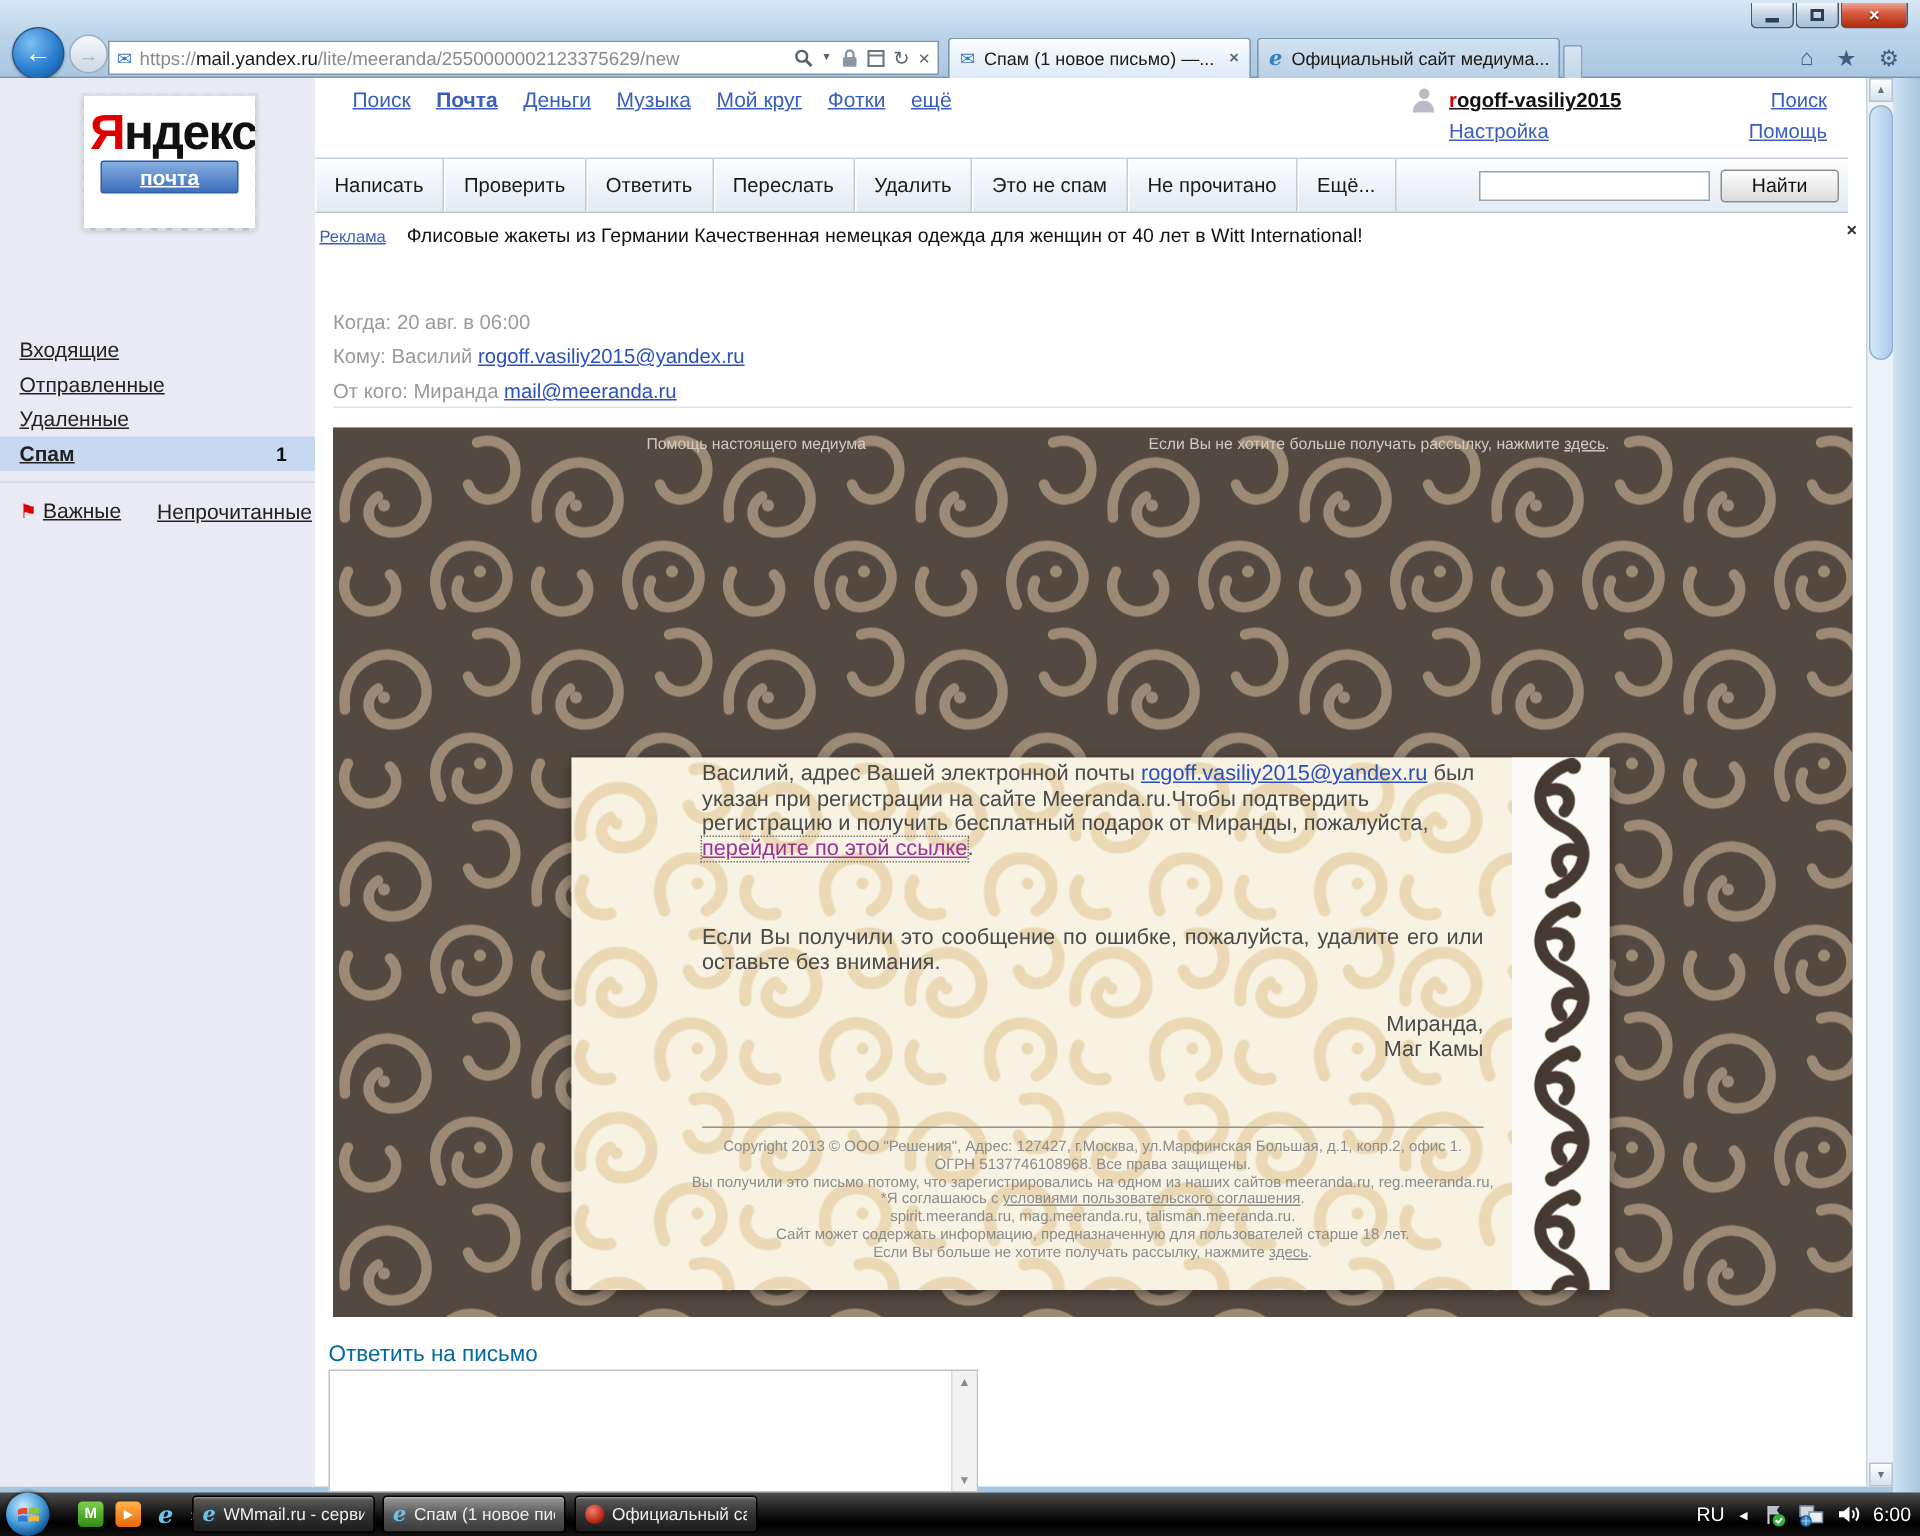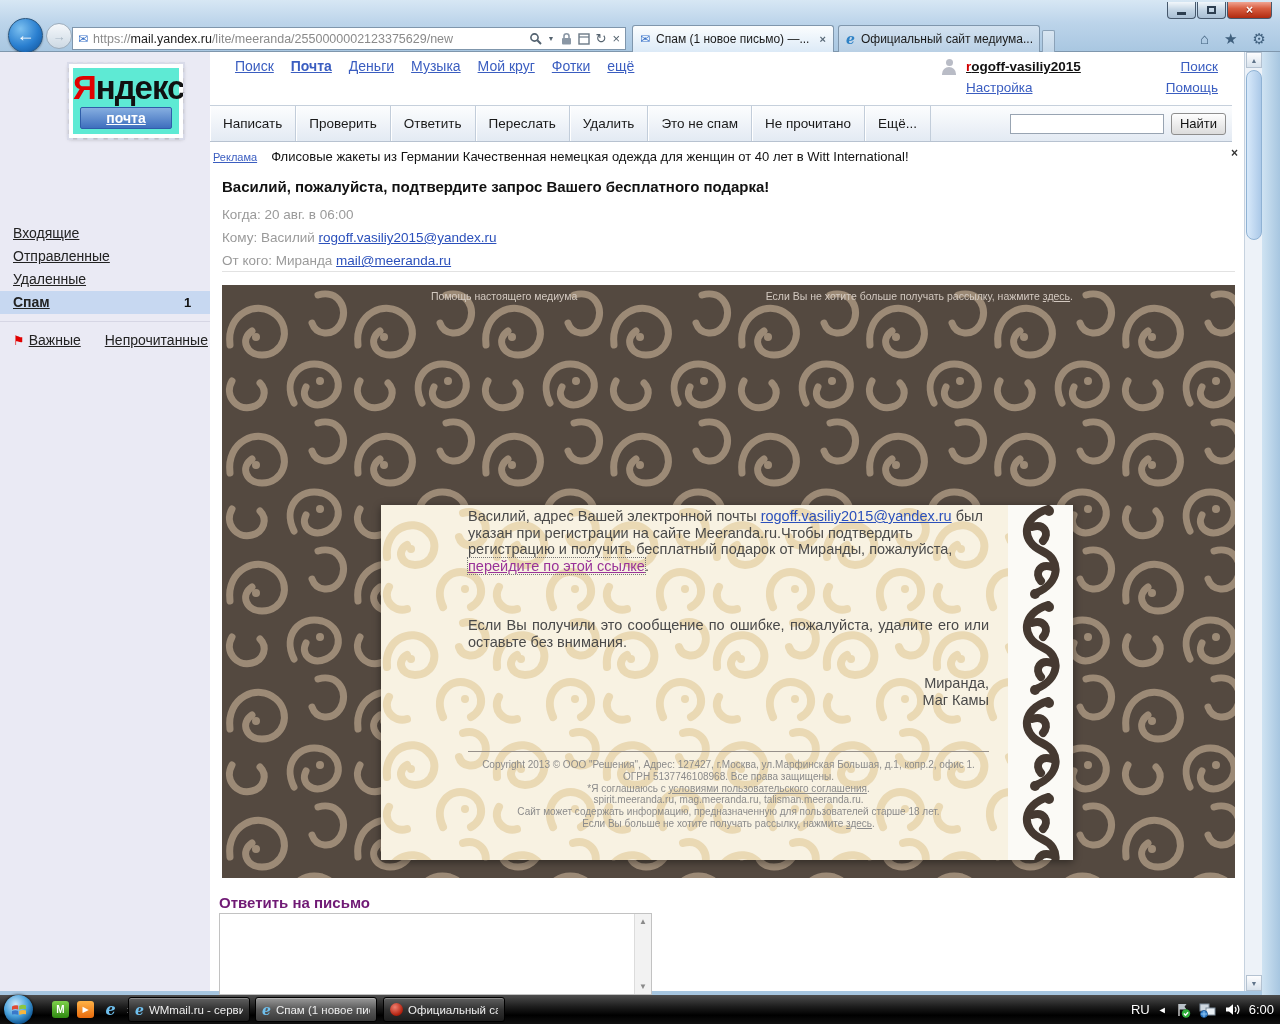--- a/index.html
+++ b/index.html
@@ -61,23 +61,23 @@
     background:#edf2f8; border-left:1px solid #c6d2df; }
   .sb-btn { position:absolute; left:1px; width:16px; height:16px;
     background:linear-gradient(#fdfdfe,#d8e2ec); border:1px solid #b4c2d1; color:#5f7389;
     font-size:7px; display:flex; align-items:center; justify-content:center; cursor:pointer; }
   .sb-up { top:0; } .sb-down { bottom:0; }
   .sb-thumb { position:absolute; left:1px; top:18px; width:16px; height:170px; border-radius:8px;
     background:linear-gradient(90deg,#d8e9fa,#abc9e8); border:1px solid #8fb2d4; cursor:pointer; }
 
   
   .sidebar { position:absolute; left:0; top:0; width:210px; height:939px; background:#eaeaf4; }
-  .stamp { position:absolute; left:56px; top:12px; width:114px; height:74px; background:#5eead4;
+  .stamp { position:absolute; left:56px; top:12px; width:114px; height:88px; background:#ffffff;
     border:4px solid #fff; outline:2px dashed #d9dbe9; box-shadow:0 1px 4px rgba(0,0,0,.3);
-    text-align:center; cursor:pointer;margin-left:13px; }
+    text-align:center; cursor:pointer; }
   .brand { font-size:33px; font-weight:bold; letter-spacing:-1px; color:#111; line-height:1.1; margin-top:2px; }
   .brand .ya { color:#e00000; }
   .product { margin:1px auto 0; width:92px; height:22px; line-height:21px;
     background:linear-gradient(#86aee0,#3e6fbe); border:1px solid #2f5da9; border-radius:2px;
     color:#fff; font-weight:bold; font-size:14px; text-decoration:underline; }
   .folder { position:absolute; left:13px; font-size:14px; color:#222; }
   .folder a, .flink { color:#222; text-decoration:underline; cursor:pointer; }
   .folder-sel-bg { position:absolute; left:0; top:239px; width:210px; height:23px; background:#c7d8f1; }
   .folder.sel { font-weight:bold; }
   .folder-count { position:absolute; left:184px; top:243px; font-size:13px; font-weight:bold; color:#111; }
@@ -101,21 +101,21 @@
   .acct-ind { width:26px; }
 
   
   .toolbar { position:absolute; left:210px; top:53px; width:1022px; height:37px;
     background:linear-gradient(#fcfdfe,#e3eaf3); border-top:1px solid #c6d0dc; border-bottom:1px solid #b7c2d0;
     display:flex; align-items:stretch; }
   .tb-btn { padding:0 13px; display:flex; align-items:center; font-size:13.5px; color:#1a1a1a;
     border-right:1px solid #c2cdda; box-shadow:inset 1px 0 0 #fff; cursor:pointer; }
   .tb-search { margin-left:auto; display:flex; align-items:center; gap:7px; padding-right:6px; }
   .search-in { width:154px; height:20px; border:1px solid #98a4b2; font-size:13px; padding:0 4px; }
-  .find-btn { height:22px; padding:0 8px; font-size:13px; color:#111;
+  .find-btn { height:22px; padding:0 20px; font-size:13px; color:#111;
     background:linear-gradient(#fefefe,#dcdcdc); border:1px solid #8e8e8e; border-radius:3px; cursor:pointer; }
 
   
   .ad { position:absolute; left:213px; top:97px; font-size:13px; color:#111; white-space:nowrap; }
   .ad .lbl { font-size:11px; color:#3a5dc0; text-decoration:underline; margin-right:14px; cursor:pointer; }
   .ad-close { position:absolute; left:1231px; top:94px; font-size:12px; font-weight:bold; color:#333; cursor:pointer; }
   .subject { position:absolute; left:222px; top:126px; font-size:15px; font-weight:bold; color:#111; }
   .meta { position:absolute; left:222px; top:151px; font-size:13.5px; color:#9a9a9a; line-height:23px; }
   .meta a { color:#2b50bb; text-decoration:underline; cursor:pointer; }
   .meta-div { position:absolute; left:222px; top:219px; width:1013px; border-top:1px solid #e2e2e2; }
@@ -135,21 +135,21 @@
   .p1 .maillink { color:#2b50bb; text-decoration:underline; cursor:pointer; }
   .p1 .vlink { color:#993399; text-decoration:underline; outline:1px dotted #777; cursor:pointer; }
   .p2 { position:absolute; top:112px; left:0; width:521px; line-height:17px; text-align:justify; }
   .sign { position:absolute; top:170px; right:0; text-align:right; line-height:17px; }
   .ehr { position:absolute; top:246px; left:0; width:521px; border-top:1px solid #96908a; }
   .efooter { position:absolute; top:254px; left:-25px; width:571px; text-align:center;
     font-size:10px; line-height:11.8px; color:#8b8b8b; white-space:nowrap; }
   .efooter .fl { text-decoration:underline; cursor:pointer; color:#8b8b8b; }
 
   
-  .reply-title { position:absolute; left:219px; top:842px; font-size:15px; font-weight:bold; color:#701a75; }
+  .reply-title { position:absolute; left:219px; top:842px; font-size:15px; font-weight:normal; color:#0369a1; }
   .ta { position:absolute; left:219px; top:861px; width:433px; height:82px; background:#fff;
     border:1px solid #c2c2c2; cursor:text; }
   .ta-sb { position:absolute; right:0; top:0; width:17px; height:80px; background:#f2f2f2;
     border-left:1px solid #dcdcdc; display:flex; flex-direction:column; justify-content:space-between;
     align-items:center; font-size:8px; color:#8a8a8a; padding:3px 0; }
 
   
   .taskbar { position:absolute; left:0; top:995px; width:1280px; height:29px;
     background:linear-gradient(#4e4e4e,#1d1d1d 40%,#000 70%,#111); }
   .orb { position:absolute; left:4px; top:0px; width:29px; height:29px; border-radius:50%;
@@ -341,21 +341,20 @@
         <input class="search-in" value="" style="">
         <button class="find-btn">Найти</button>
       </div>
     </div>
 
     <div class="ad">
       <span class="lbl">Реклама</span><span>Флисовые жакеты из Германии Качественная немецкая одежда для женщин от 40 лет в Witt International!</span>
     </div>
     <div class="ad-close">×</div>
 
-    <div class="subject">Василий, пожалуйста, подтвердите запрос Вашего бесплатного подарка!</div>
     <div class="meta">
       <div><span>Когда:</span> <span>20 авг. в 06:00</span></div>
       <div><span>Кому:</span> <span>Василий</span> <a>rogoff.vasiliy2015@yandex.ru</a></div>
       <div><span>От кого:</span> <span>Миранда</span> <a>mail@meeranda.ru</a></div>
     </div>
     <div class="meta-div"></div>
 
     <div class="email">
       <svg class="bg-svg">
           <rect width="100%" height="100%" fill="url(#pd)"></rect>
@@ -379,20 +378,21 @@
           </div>
           <div class="p2">Если Вы получили это сообщение по ошибке, пожалуйста, удалите его или оставьте без внимания.</div>
           <div class="sign">
             <div>Миранда,</div>
             <div>Маг Камы</div>
           </div>
           <div class="ehr"></div>
           <div class="efooter">
             <div>Copyright 2013 © ООО "Решения", Адрес: 127427, г.Москва, ул.Марфинская Большая, д.1, копр.2, офис 1.</div>
             <div>ОГРН 5137746108968. Все права защищены.</div>
+            <div>Вы получили это письмо потому, что зарегистрировались на одном из наших сайтов meeranda.ru, reg.meeranda.ru,</div>
             <div><span>*Я соглашаюсь с </span><span class="fl">условиями пользовательского соглашения</span><span>.</span></div>
             <div>spirit.meeranda.ru, mag.meeranda.ru, talisman.meeranda.ru.</div>
             <div>Сайт может содержать информацию, предназначенную для пользователей старше 18 лет.</div>
             <div><span>Если Вы больше не хотите получать рассылку, нажмите </span><span class="fl">здесь</span><span>.</span></div>
           </div>
         </div>
       </div>
     </div>
 
     <div class="reply-title">Ответить на письмо</div>

